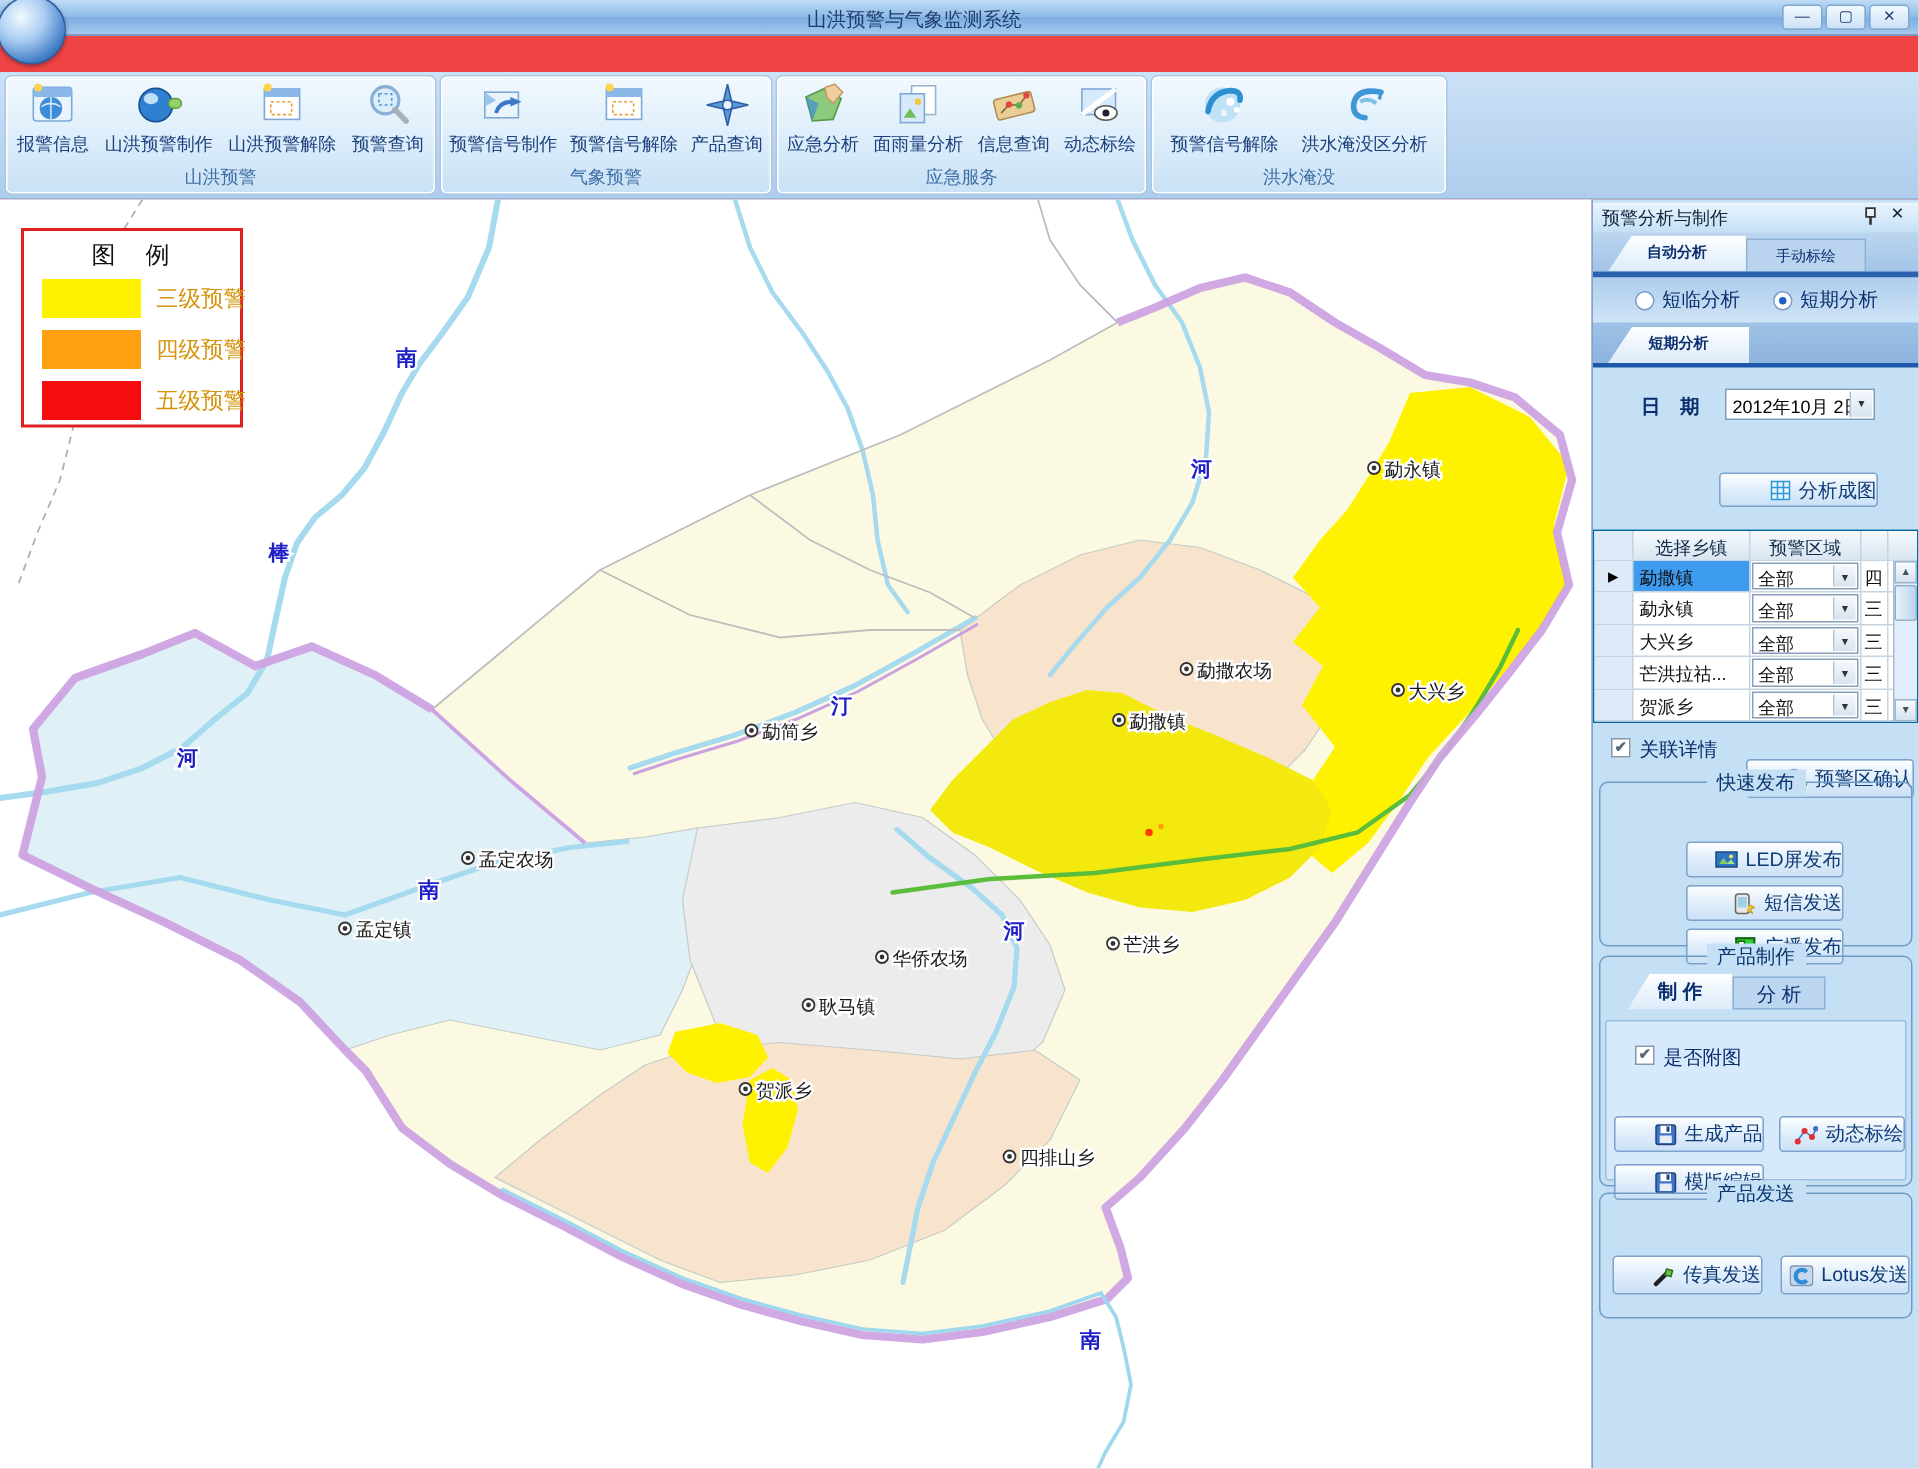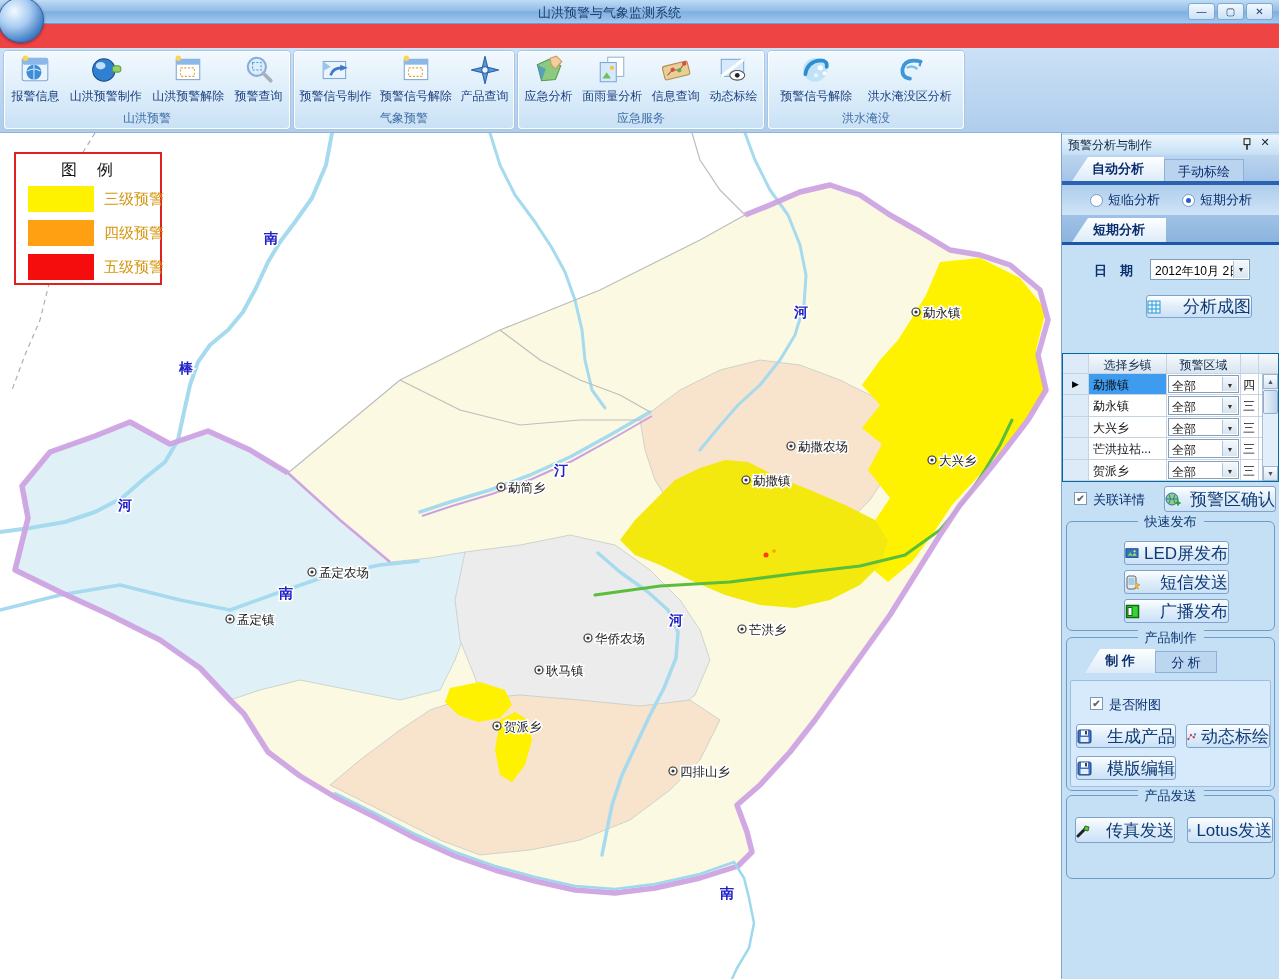--- a/index.html
+++ b/index.html
@@ -46,41 +46,41 @@
   .rivlab { font-size:14px; font-weight:bold; fill:#2020C8; paint-order:stroke; stroke:#fff; stroke-width:3px; }
 
   
   #panel { position:absolute; left:1061px; top:133px; width:218px; height:846px;
     background:#C5E0F5; border-left:1px solid #7FA5CC; }
   #pcaption { position:absolute; left:0; top:2px; width:218px; height:18px;
     background:linear-gradient(#EBF5FD,#C9E2F6); font-size:12px; color:#10223C; padding:2px 0 0 6px; }
   #pin-btn { position:absolute; right:26px; top:2px; width:14px; height:14px; }
   #pclose { position:absolute; right:8px; top:1px; width:14px; height:14px; font-size:11px; color:#10223C; text-align:center; }
   #ptabs { position:absolute; left:0; top:22px; width:218px; height:26px; background:linear-gradient(#BCD5EF,#A3C4E8); }
-  .ptab { position:absolute; bottom:0; height:24px; font-size:13px; color:#0A2E6E; text-align:center; line-height:24px; }
+  .ptab { position:absolute; bottom:0; height:24px; font-size:10px; color:#0A2E6E; text-align:center; line-height:24px; }
   .ptab.active { background:linear-gradient(#FEFFFF,#DCEBF9); clip-path:polygon(16px 0,100% 0,100% 100%,0 100%);
     font-weight:bold; }
   .ptab.inactive { background:#BAD4F0; border:1px solid #8FB2D8; border-bottom:none; }
   #ptabline { position:absolute; left:0; top:48px; width:218px; height:4px; background:#2B62B0; }
   #pradio { position:absolute; left:0; top:52px; width:218px; height:30px;
     background:linear-gradient(#AECDEC,#CFE4F7); display:flex; align-items:center; }
   .radio { width:13px; height:13px; border-radius:50%; background:#fff; border:1px solid #7A9CC6; position:relative; }
   .radio.sel::after { content:""; position:absolute; left:3px; top:3px; width:5px; height:5px; border-radius:50%; background:#1F63C4; }
   .rlab { font-size:13px; color:#0A2E6E; margin:0 0 0 5px; }
   #psubtabs { position:absolute; left:0; top:82px; width:218px; height:27px; background:linear-gradient(#9FC2E6,#8DB4DE); }
   #psubline { position:absolute; left:0; top:109px; width:218px; height:3px; background:#1C57A8; }
   #daterow { position:absolute; left:0; top:126px; width:218px; height:22px; }
   #datelabel { position:absolute; left:32px; top:3px; font-size:13px; font-weight:bold; color:#0A2E6E; }
   #datecombo { position:absolute; left:88px; top:0; width:100px; height:21px; background:#fff; border:1px solid #7F9DB9; }
   #datecombo .val { position:absolute; left:4px; top:3px; font-size:12px; color:#000; white-space:nowrap; }
   .ddbtn { position:absolute; right:1px; top:1px; bottom:1px; width:15px; background:linear-gradient(#F4F8FC,#D8E4F0);
     border-left:1px solid #B0C4DC; font-size:7px; color:#333; text-align:center; line-height:17px; }
-  .pbtn { position:absolute; display:flex; align-items:center; justify-content:space-between; gap:5px;
+  .pbtn { position:absolute; display:flex; align-items:center; justify-content:flex-end; gap:5px;
     background:linear-gradient(#FDFEFF,#E2EFFB 45%,#CBE1F6); border:1px solid #7DA2CB; border-radius:3px;
-    font-size:17px; color:#0E3A75; white-space:nowrap; }
+    font-size:13px; color:#0E3A75; white-space:nowrap;margin-top:20px; }
   
   #ptable { position:absolute; left:0; top:220px; width:217px; height:129px; background:#fff; border:1px solid #0369a1; }
   .trow { display:flex; height:21.4px; border-bottom:1px solid #C6D3E0; }
   .trow.head { height:20px; background:linear-gradient(#F6FAFD,#D9E5F1); }
   .tc { border-right:1px solid #C6D3E0; overflow:hidden; font-size:12px; color:#111; }
   .c-sel { width:26px; background:#DDEBF8; text-align:center; font-size:9px; line-height:20px; color:#000; }
   .c-town { width:78px; padding:3px 0 0 4px; }
   .c-reg { width:74px; position:relative; }
   .c-ext { width:18px; padding:3px 0 0 2px; }
   .trow.head .tc { text-align:center; padding:3px 0 0 0; color:#102A48; }

